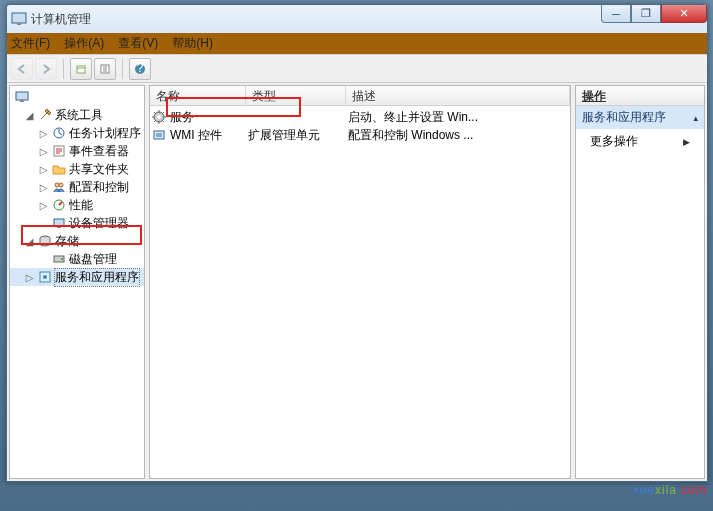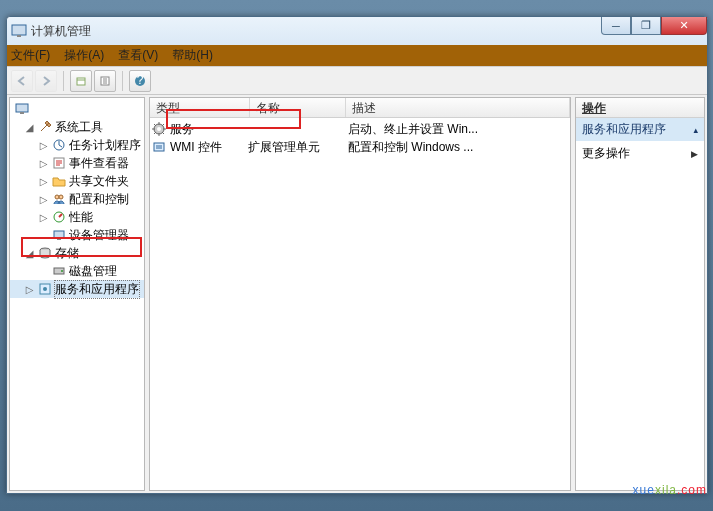--- a/index.html
+++ b/index.html
@@ -1,18 +1,18 @@
 <!DOCTYPE html>
 <html><head>
 <meta charset="utf-8">
 <style>
   * { box-sizing: border-box; margin: 0; padding: 0; font-family: "Microsoft YaHei", SimSun, Tahoma, sans-serif; font-size: 12px; }
   body { background: linear-gradient(#6a8ca8, #4a6c88); width: 713px; height: 511px; overflow: hidden; position: relative; }
 
-  .window { position: absolute; left: 6px; top: 16px; width: 702px; height: 478px; background: #f0f0f0; border: 1px solid #4a6a85; border-radius: 4px 4px 0 0; box-shadow: 0 0 6px rgba(0,0,0,.4); }
+  .window { position: absolute; left: 6px; top: 4px; width: 702px; height: 478px; background: #f0f0f0; border: 1px solid #4a6a85; border-radius: 4px 4px 0 0; box-shadow: 0 0 6px rgba(0,0,0,.4); }
 
   .titlebar { height: 28px; background: linear-gradient(#eaf3fb, #dbe9f6); display: flex; align-items: center; padding: 0 4px; border-radius: 4px 4px 0 0; position: relative; }
   .titlebar .icon { width: 16px; height: 16px; margin-right: 4px; }
   .titlebar .title { color: #333; font-size: 12px; }
   .winbtns { position: absolute; right: 0; top: 0; display: flex; }
   .winbtn { width: 30px; height: 18px; border: 1px solid #5a7a95; border-top: none; background: linear-gradient(#e8f1fa,#c9dcee); display: flex; align-items: center; justify-content: center; color: #2a4a65; font-size: 11px; }
   .winbtn.close { width: 46px; background: linear-gradient(#e88,#c33); color: #fff; border-color: #933; border-radius: 0 0 4px 0; }
   .winbtn.min { border-radius: 0 0 0 4px; }
 
   .menubar { height: 22px; background: #a16207; display: flex; align-items: center; padding: 0 4px; border-bottom: 1px solid #d0d0d0; }
@@ -51,21 +51,21 @@
   .tree-node .exp { width: 11px; text-align: center; color: #666; font-size: 10px; display: inline-block; }
   .tree-node .nicon { width: 14px; height: 14px; margin: 0 3px; }
   .tree-node.depth1 { padding-left: 14px; }
   .tree-node.depth2 { padding-left: 28px; }
   .tree-node.selected { background: #d6e8f7; }
   .tree-node.selected .label { outline: 1px dotted #777; }
 
   .actions .header { height: 20px; background: linear-gradient(#fdfdfd,#ececec); border-bottom: 1px solid #d0d0d0; padding: 2px 6px; font-weight: 600; color: #333; text-decoration: underline; }
   .actions .sect { background: #d6e8f7; color: #1a3a6a; padding: 3px 6px; display: flex; align-items: center; justify-content: space-between; }
   .actions .sect .tri { font-size: 9px; }
-  .actions .item { padding: 4px 6px; display: flex; align-items: center; justify-content: space-between; }
+  .actions .item { padding: 4px 14px; display: flex; align-items: center; justify-content: space-between; }
   .actions .item .arrow { font-size: 9px; color: #333; }
 
   .watermark { position: absolute; right: 6px; bottom: 12px; font-size: 20px; letter-spacing: 1px; font-family: Arial, sans-serif; }
   .watermark .b { color: #3a7ad6; }
   .watermark .g { color: #7fb642; }
   .watermark .r { color: #e23; }
 
   svg { display: block; }
 </style>
 </head>
@@ -234,22 +234,22 @@
               <rect x="2" y="2" width="10" height="10" fill="#def" stroke="#48a"></rect>
               <circle cx="7" cy="7" r="2" fill="#48a"></circle>
             </svg>
           </span>
         <span class="label">服务和应用程序</span>
       </div>
     </div>
 
     <div class="panel main">
       <div class="columns">
+        <div class="col c1">名称</div>
         <div class="col c2">类型</div>
-        <div class="col c1">名称</div>
         <div class="col c3">描述</div>
       </div>
       <div class="rows">
         <div class="row">
           <div class="cell c1">
             <span class="ricon">
                 <svg viewBox="0 0 14 14">
                   <circle cx="7" cy="7" r="5" fill="#ccc" stroke="#666"></circle>
                   <circle cx="7" cy="7" r="2" fill="#fff"></circle>
                   <path d="M7 0v3M7 11v3M0 7h3M11 7h3M2 2l2 2M10 10l2 2M2 12l2-2M10 4l2-2" stroke="#666"></path>

